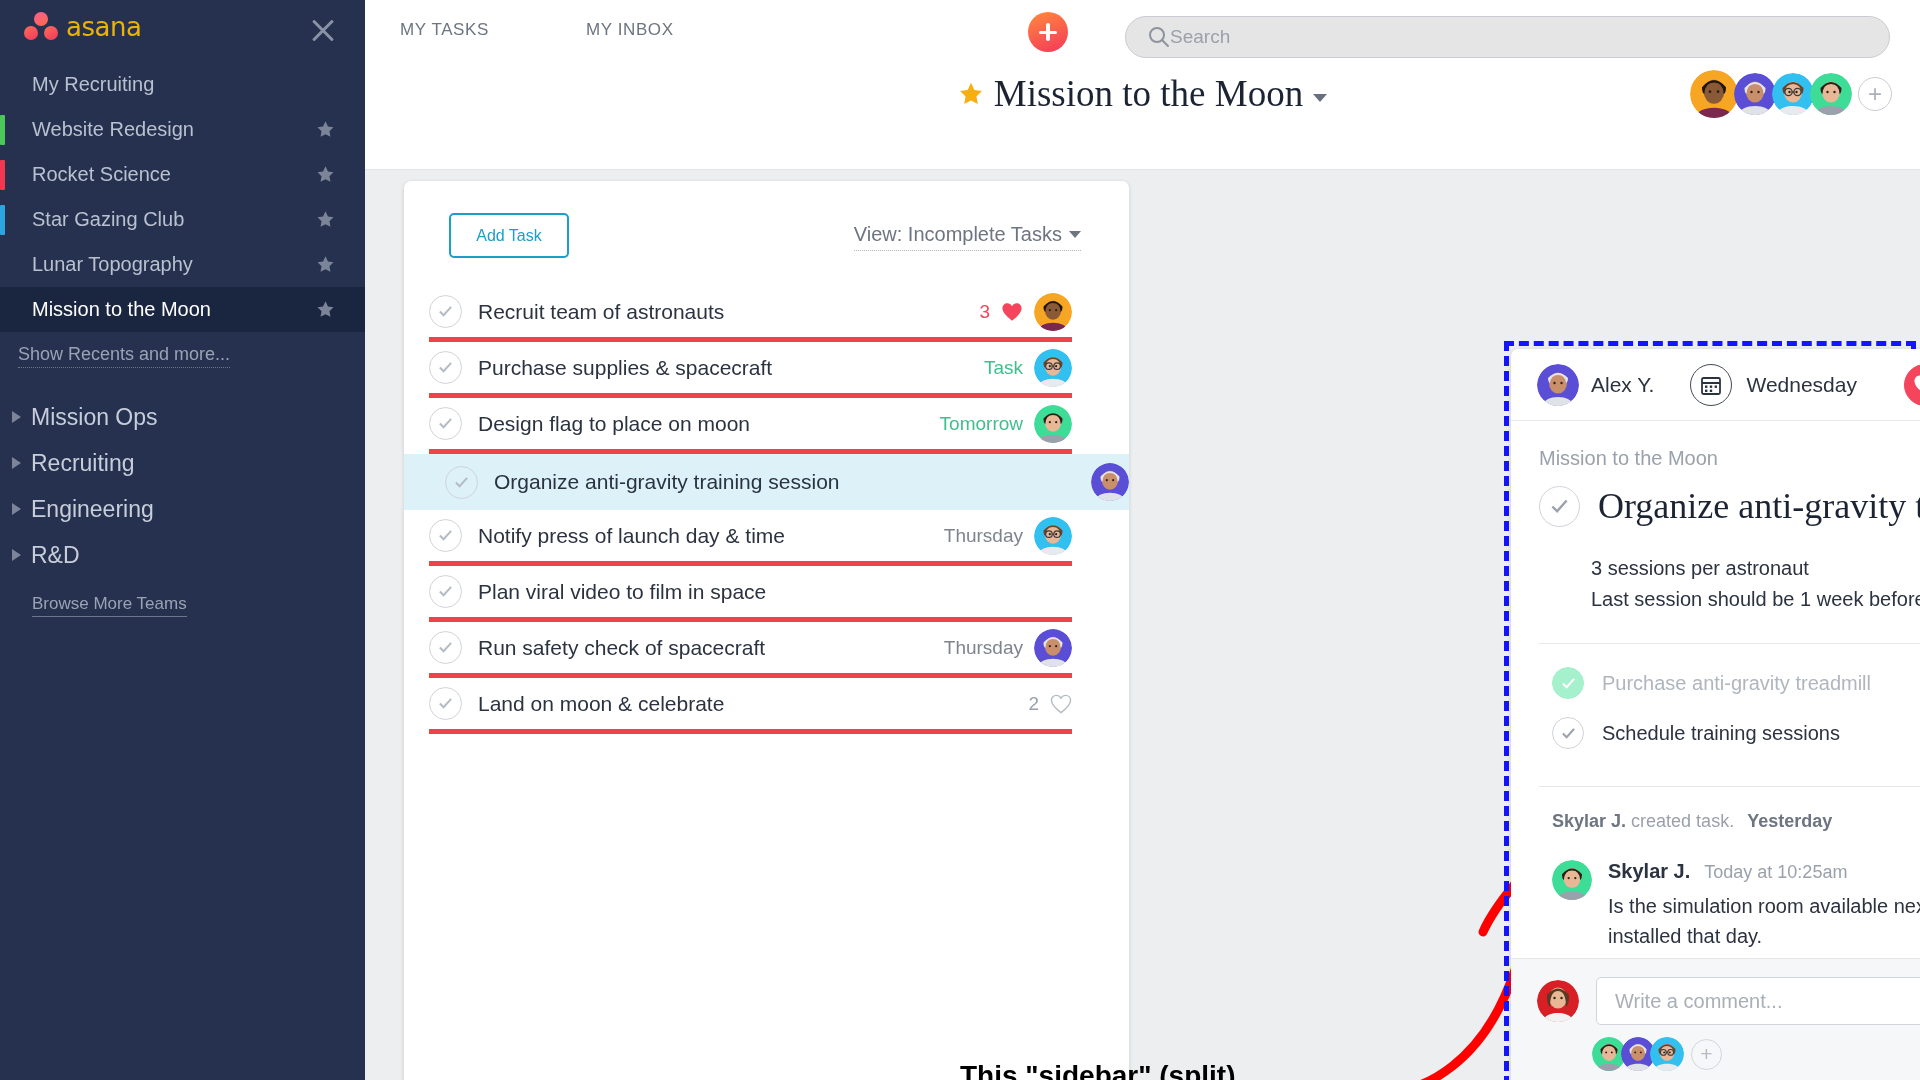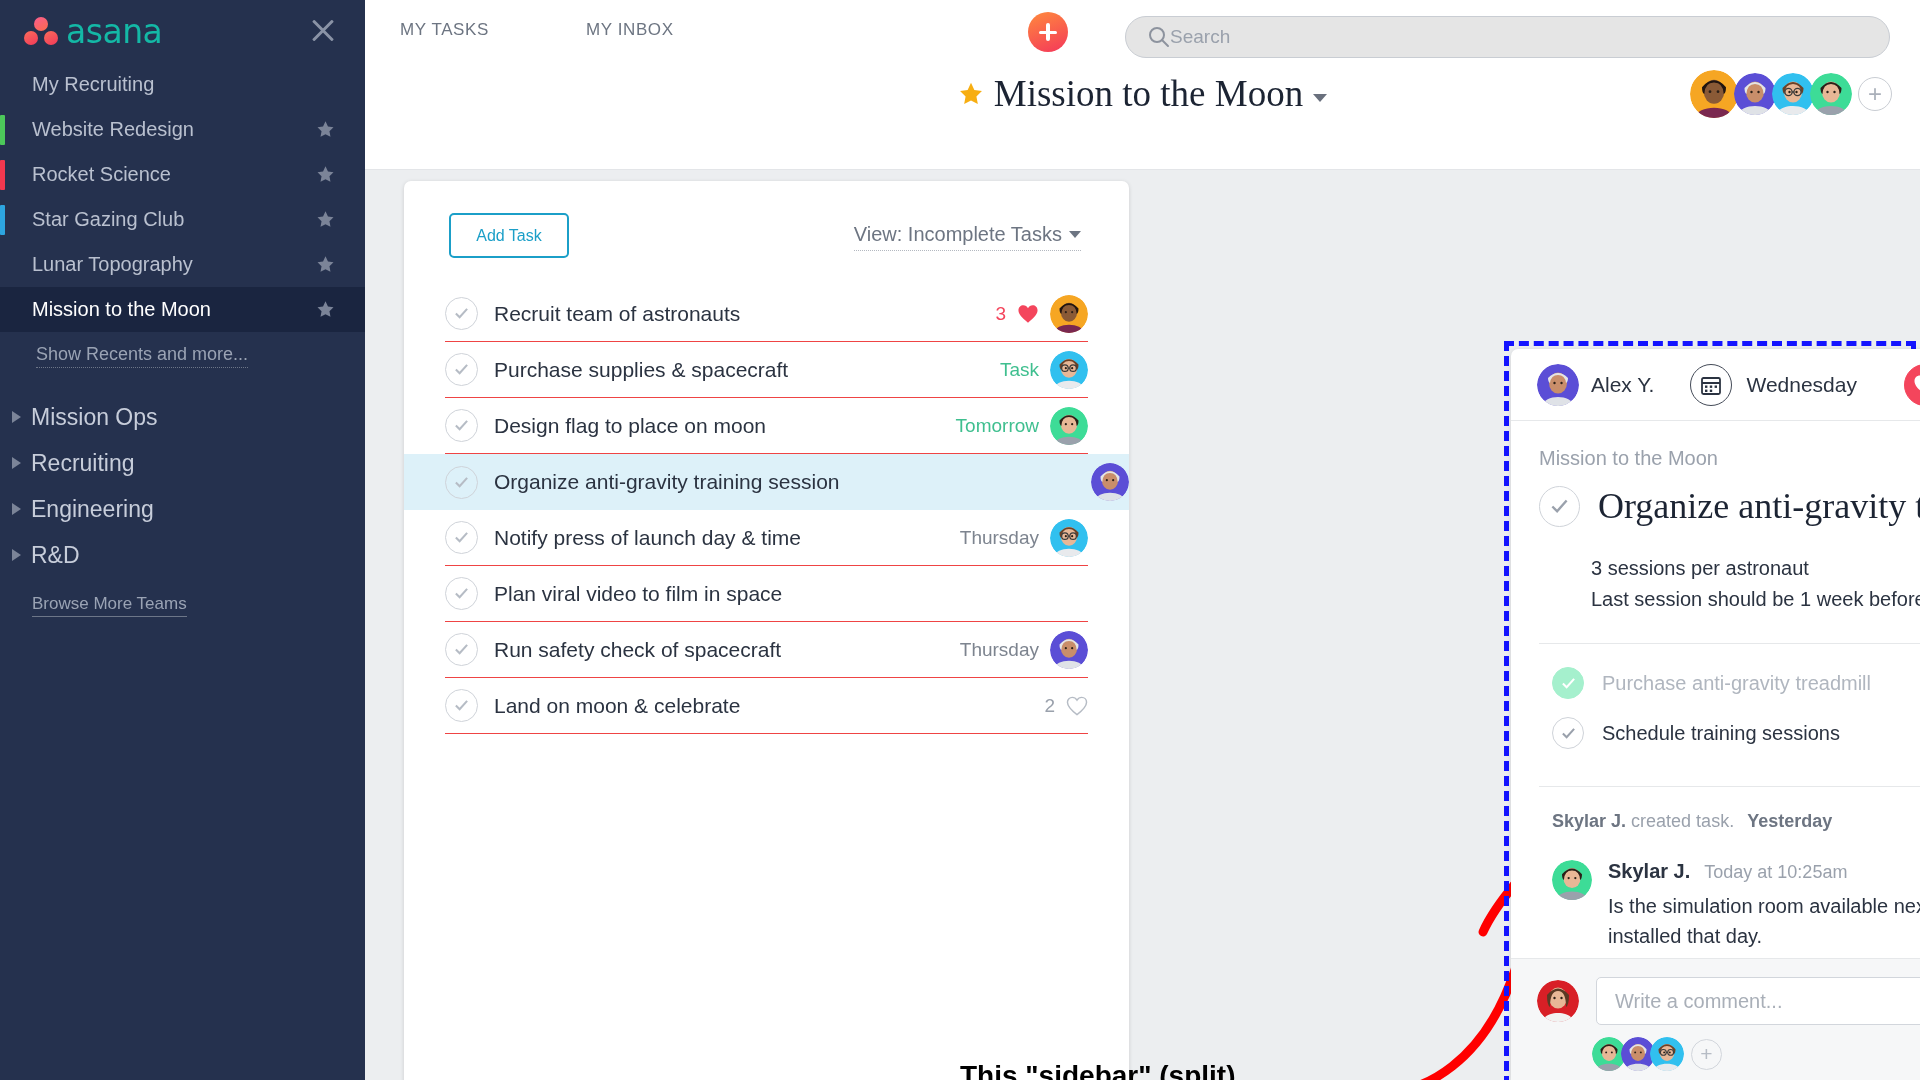--- a/index.html
+++ b/index.html
@@ -15,42 +15,42 @@
     position: absolute; left:0; top:0; width:365px; height:1080px;
     background:#25314e; color:#c3c9d6;
   }
   .brand-row { position:relative; height:62px; }
   .logo { position:absolute; left:24px; top:12px; display:flex; align-items:center; gap:8px; }
   .logo-dots { position:relative; width:34px; height:30px; }
   .logo-dots i { position:absolute; width:14px; height:14px; border-radius:50%; display:block; }
   .logo-dots i:nth-child(1){ left:10px; top:0px;  background:linear-gradient(150deg,#f95d8f,#fd6b4a);}
   .logo-dots i:nth-child(2){ left:0px;  top:14px; background:linear-gradient(150deg,#fa6d5a,#f2395a);}
   .logo-dots i:nth-child(3){ left:20px; top:14px; background:linear-gradient(150deg,#fa6d5a,#f2395a);}
-  .logo-word { font-size:33px; color:#14b8a6; letter-spacing:-0.5px; font-weight:400;
+  .logo-word { font-size:26px; color:#eab308; letter-spacing:-0.5px; font-weight:400;
                font-family:"DejaVu Sans", sans-serif; }
   .close-x { position:absolute; right:22px; top:10px; width:40px; height:40px; cursor:pointer; }
   .close-x:before, .close-x:after {
     content:""; position:absolute; left:6px; top:19px; width:28px; height:3px;
     background:#8a93a6; border-radius:1px;
   }
   .close-x:before { transform:rotate(45deg); }
   .close-x:after  { transform:rotate(-45deg); }
 
   .nav-item {
     position:relative; height:45px; display:flex; align-items:center;
     padding-left:32px; padding-right:30px; cursor:pointer;
   }
   .nav-item .bar { position:absolute; left:0; top:8px; width:5px; height:30px; border-radius:1px; }
   .nav-item .lbl { font-size:20px; color:#b9c0cf; white-space:nowrap; }
   .nav-item.active { background:#1a2540; }
   .nav-item.active .lbl { color:#ffffff; }
   .nav-item .star { margin-left:auto; width:19px; height:19px; fill:#7b8498; flex:none; }
 
   .show-recents {
-    margin:12px 0 0 36px; font-size:18px; color:#9aa3b4;
+    margin:12px 0 0 18px; font-size:18px; color:#9aa3b4;
     border-bottom:1px dotted #6d7688; display:inline-block; padding-bottom:2px; cursor:pointer;
   }
   .team-item { display:flex; align-items:center; gap:10px; padding-left:12px; height:46px; cursor:pointer; }
   .team-item .tri { width:0;height:0;border-left:9px solid #7b8498;border-top:6px solid transparent;border-bottom:6px solid transparent; flex:none; }
   .team-item .lbl { font-size:23px; color:#c7cdda; }
   .browse-more { margin:16px 0 0 32px; font-size:17px; color:#9aa3b4;
      border-bottom:1px solid #6d7688; display:inline-block; padding-bottom:2px; cursor:pointer; }
 
   
   .topbar { position:absolute; left:365px; top:0; right:0; height:60px; background:#ffffff; }
@@ -106,22 +106,22 @@
     display:flex; align-items:center; justify-content:center; cursor:pointer; background:#fff;
   }
   .view-select {
     position:absolute; right:48px; top:42px; font-size:20px; color:#6d7582;
     border-bottom:1.5px dotted #b3b8c0; padding-bottom:4px; cursor:pointer;
     display:flex; align-items:center; gap:7px;
   }
   .view-select .cv { width:0;height:0;border-left:6px solid transparent;border-right:6px solid transparent;border-top:7px solid #6d7582; }
 
   .task-row {
-    position:absolute; left:41px; width:643px; height:56px;
-    display:flex; align-items:center; border-bottom:1px solid #ef4444; cursor:pointer;
+    position:absolute; left:25px; width:643px; height:56px;
+    display:flex; align-items:center; border-bottom:5px solid #ef4444; cursor:pointer;
   }
   .task-row.highlight { background:#ddf1f9; border-bottom:none; left:0; width:725px; padding-left:41px; }
   .chk {
     width:33px;height:33px;border-radius:50%;border:1.5px solid #cfd3d9;
     display:flex;align-items:center;justify-content:center; flex:none; margin-right:16px;
   }
   .chk svg { width:15px;height:15px; stroke:#b6bcc5; stroke-width:2.2; fill:none; }
   .task-name { font-size:21px; color:#2b3341; }
   .task-right { margin-left:auto; display:flex; align-items:center; gap:11px; }
   .due { font-size:19px; color:#7d848f; }

